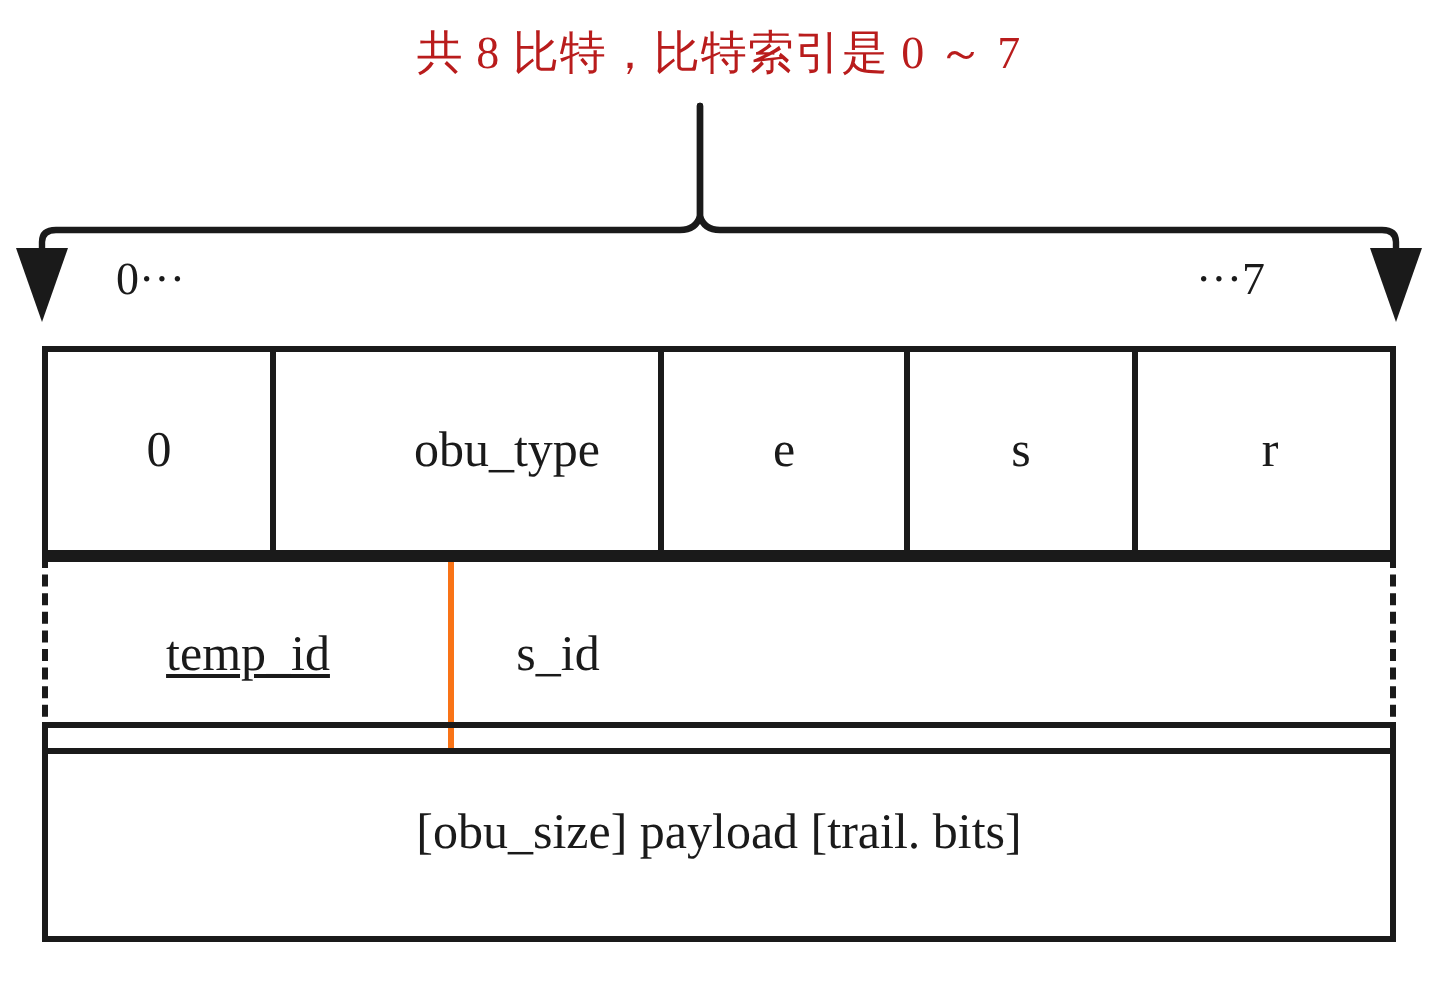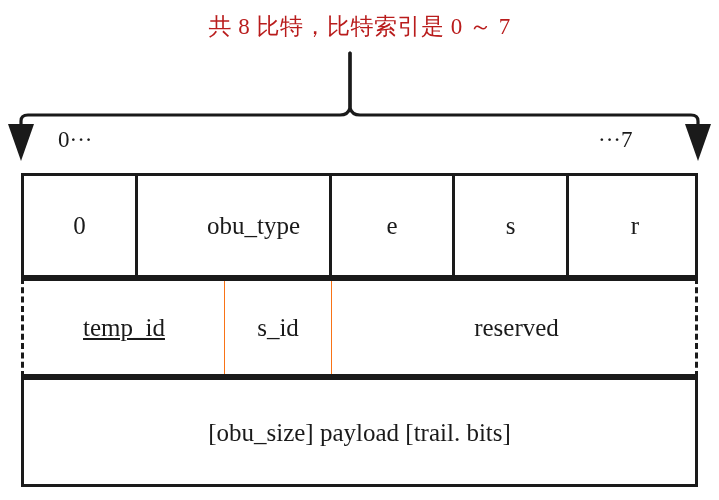--- a/index.html
+++ b/index.html
@@ -62,21 +62,21 @@
     height: 314px;
   }
   .row {
     position: absolute;
     left: 0;
     width: 100%;
     box-sizing: border-box;
   }
   #row-header   { top: 0px;   height: 105px; }
   #row-ext      { top: 105px; height: 99px;  }
-  #row-payload  { top: 204px; height: 110px; text-align: right; }
+  #row-payload  { top: 188px; height: 110px; text-align: right; }
 
   .cell {
     position: absolute;
     top: 0;
     height: 100%;
     box-sizing: border-box;
     display: flex;
     align-items: center;
     justify-content: center;
     font-size: 25px;
@@ -94,21 +94,21 @@
   }
   #row-header .cell + .cell { border-left: 3px solid #1a1a1a; }
 
   
   #row-ext {
     border-top: 3px solid #1a1a1a;
     border-bottom: 3px solid #1a1a1a;
     border-left: 3px dashed #1a1a1a;
     border-right: 3px dashed #1a1a1a;
   }
-  #row-ext .cell + .cell { border-left: 1px solid #f97316; }
+  #row-ext .cell + .cell { border-left: 3px solid #f97316; }
 
   
   #row-payload {
     border: 3px solid #1a1a1a;
   }
 
   .payload-cell {
     left: 0;
     width: 100%;
   }
@@ -140,20 +140,19 @@
     <div class="cell" style="left:0px;   width:111px;">0</div>
     <div class="cell" style="left:111px; width:234px;">obu_type</div>
     <div class="cell" style="left:305px; width:123px;">e</div>
     <div class="cell" style="left:428px; width:114px;">s</div>
     <div class="cell" style="left:542px; width:135px;">r</div>
   </div>
 
   <div class="row" id="row-ext">
     <div class="cell" style="left:0px;   width:200px;text-decoration:underline;">temp_id</div>
     <div class="cell" style="left:200px; width:107px;">s_id</div>
-    <div class="cell" style="left:307px; width:370px;">reserved</div>
   </div>
 
   <div class="row" id="row-payload">
     <div class="cell payload-cell">[obu_size] payload [trail. bits]</div>
   </div>
 
 </div>
 
 </body></html>

